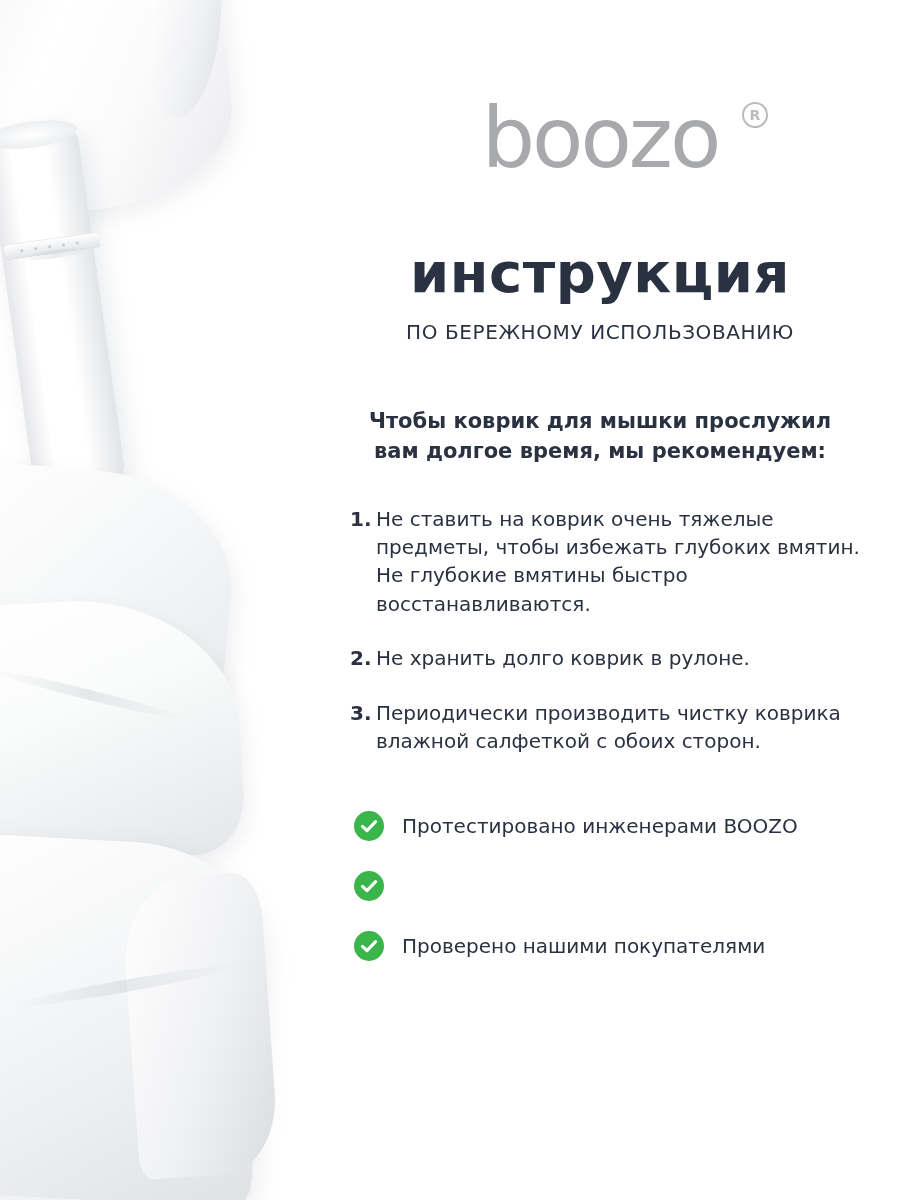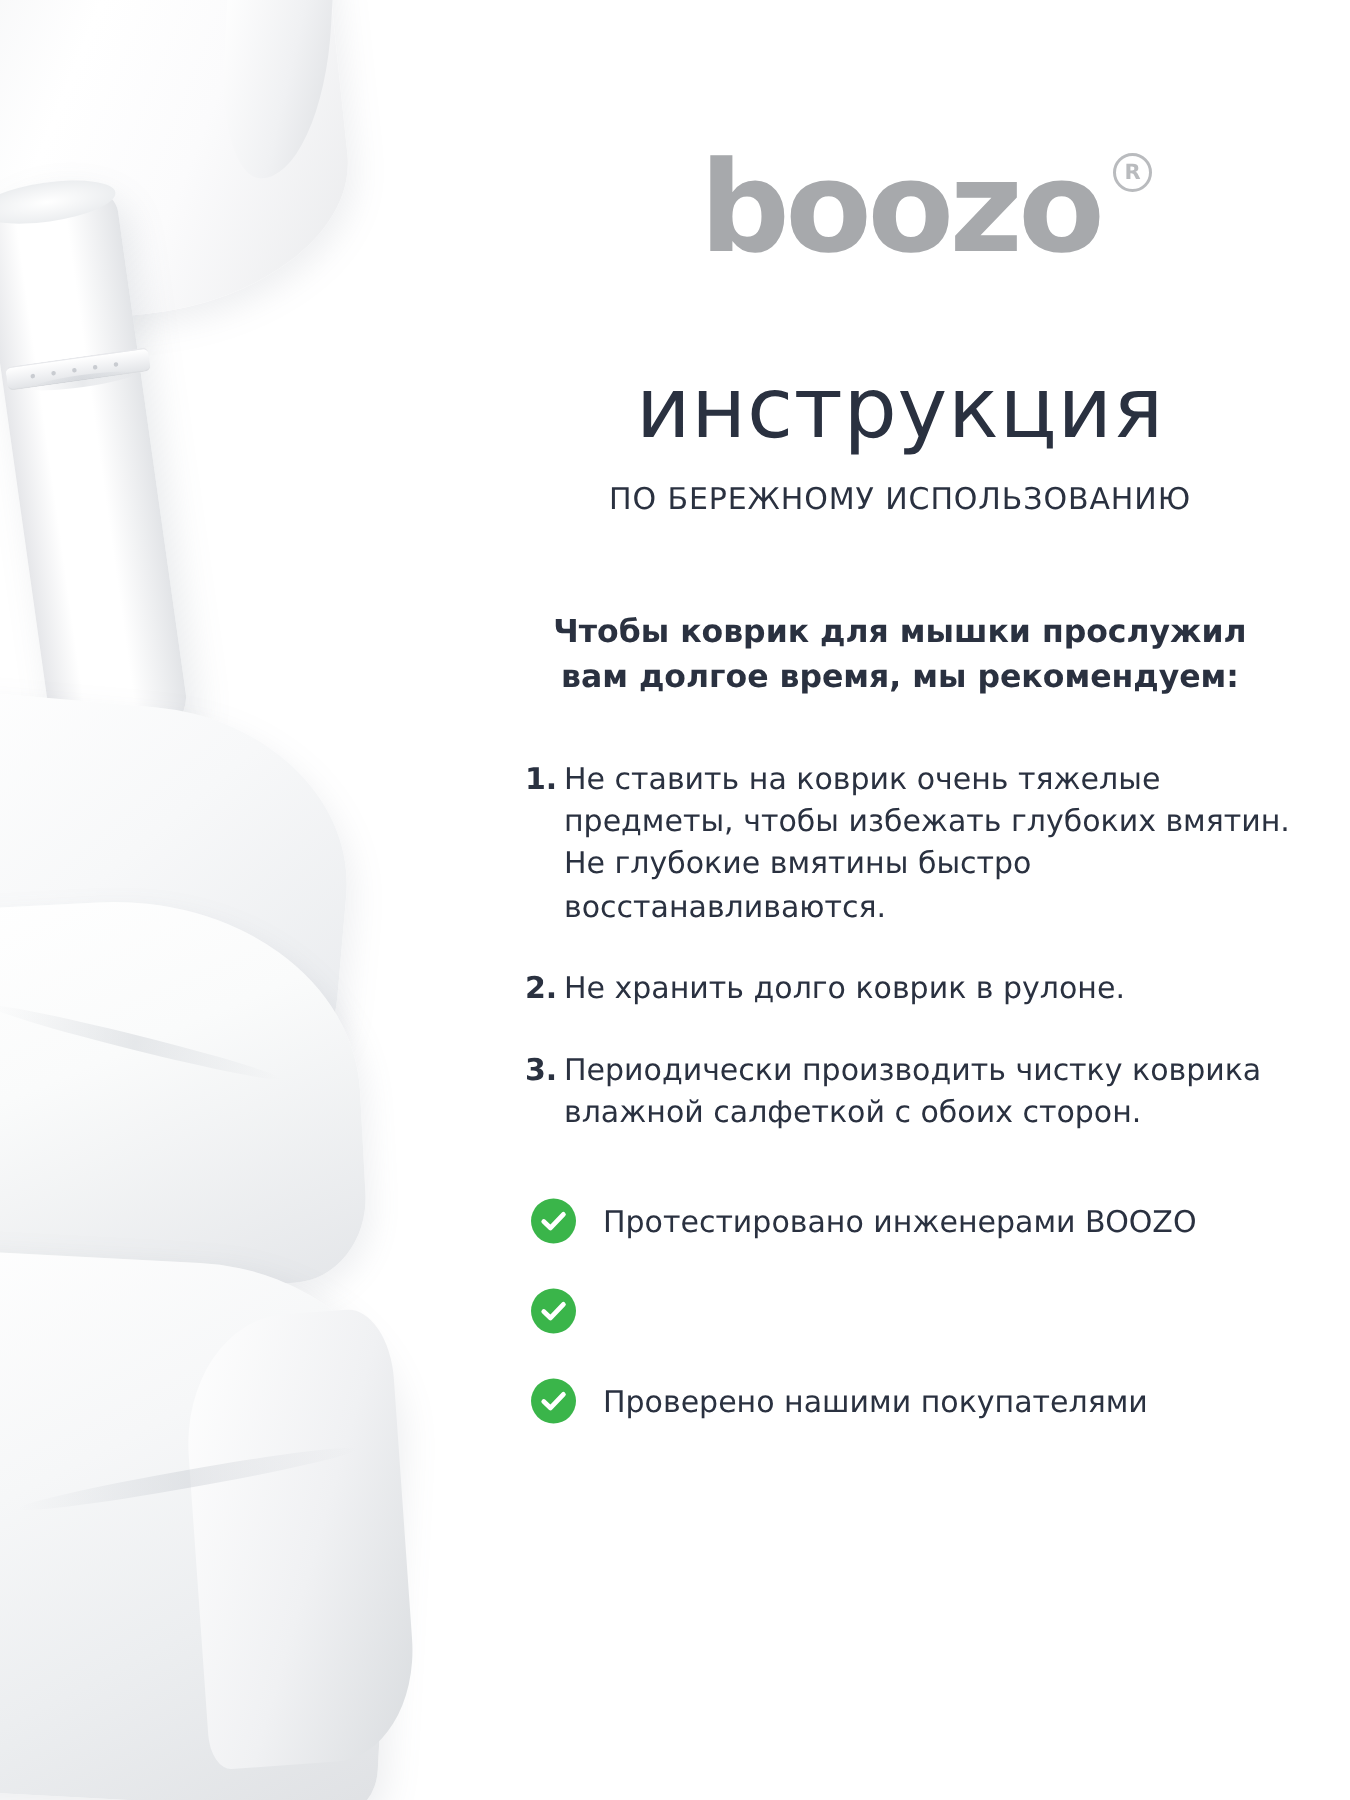--- a/index.html
+++ b/index.html
@@ -158,21 +158,21 @@
 
   
   .logo-wrap {
     position: relative;
     margin-top: 96px;
     text-align: center;
     height: 110px;
   }
   .logo-text {
     font-family: "DejaVu Sans", sans-serif;
-    font-weight: 700;
+    font-weight: 400;
     font-size: 84px;
     letter-spacing: -3px;
     color: #a7a9ac;
     line-height: 1;
     display: inline-block;
   }
   .logo-reg {
     position: absolute;
     top: 6px;
     right: 92px;
@@ -185,21 +185,21 @@
     line-height: 22px;
     text-align: center;
     font-weight: 700;
   }
 
   
   h1.doc-title {
     margin-top: 38px;
     text-align: center;
     font-size: 56px;
-    font-weight: 400;
+    font-weight: 700;
     color: #2a3140;
     letter-spacing: 0.5px;
     line-height: 1.05;
   }
   .doc-subtitle {
     margin-top: 16px;
     text-align: center;
     font-size: 20px;
     font-weight: 400;
     color: #2a3140;
@@ -235,21 +235,21 @@
     position: absolute;
     left: 0;
     top: 0;
     font-weight: 700;
     color: #2a3140;
   }
 
   
   ul.checks {
     list-style: none;
-    margin-top: 44px;
+    margin-top: 56px;
     padding-left: 14px;
   }
   ul.checks li {
     display: flex;
     align-items: center;
     margin-bottom: 30px;
   }
   .check-icon {
     flex: 0 0 auto;
     width: 30px;

